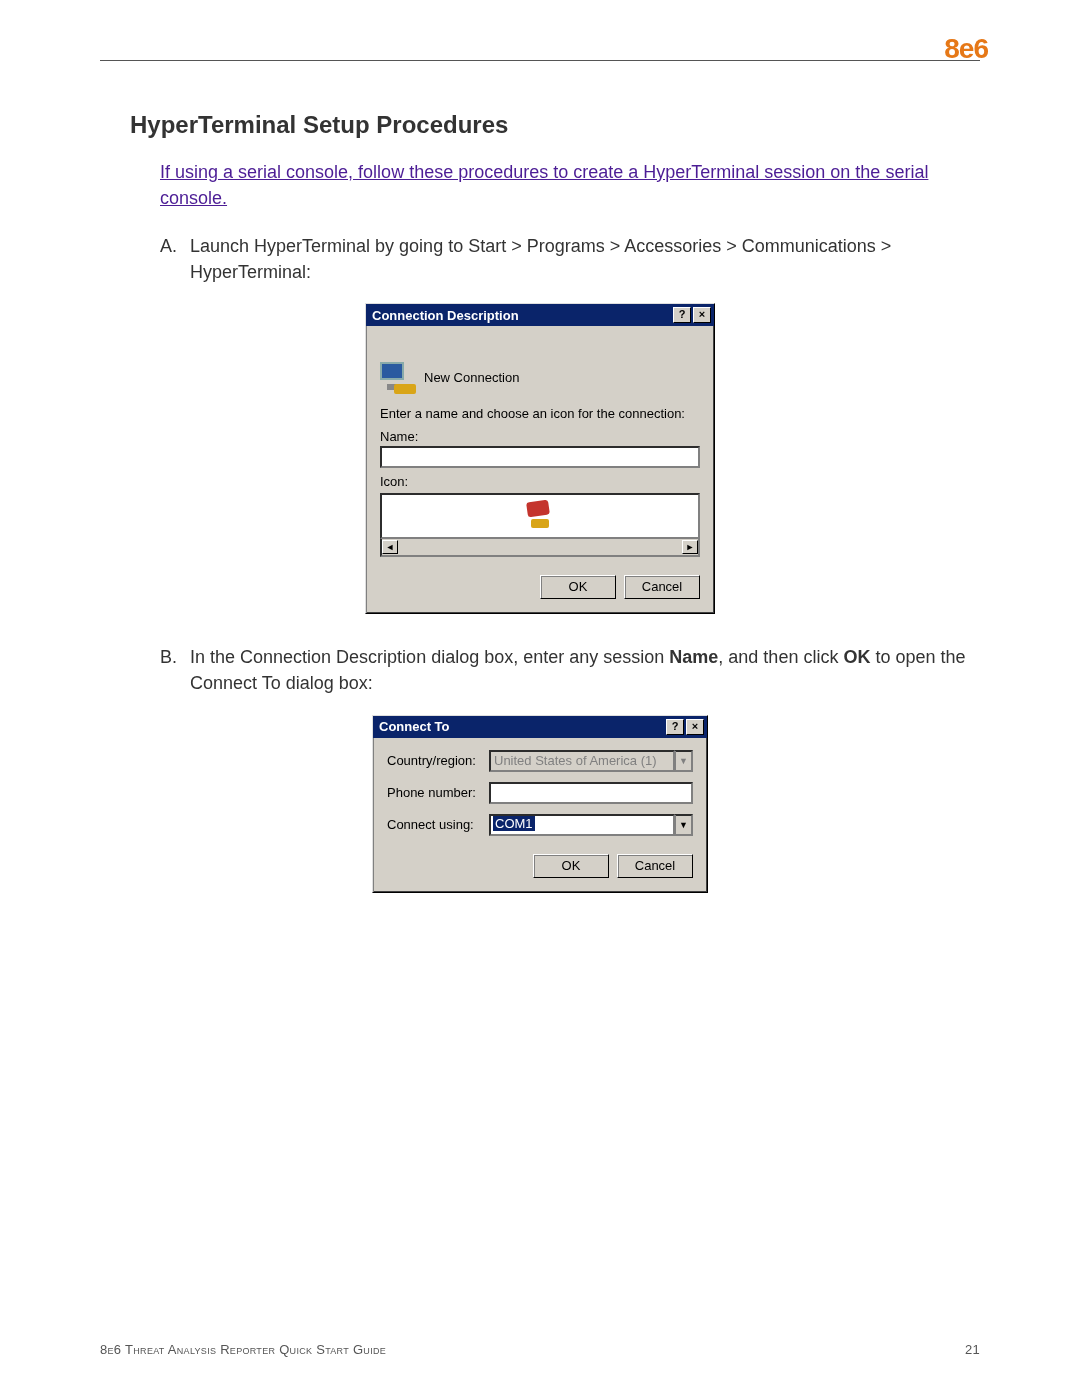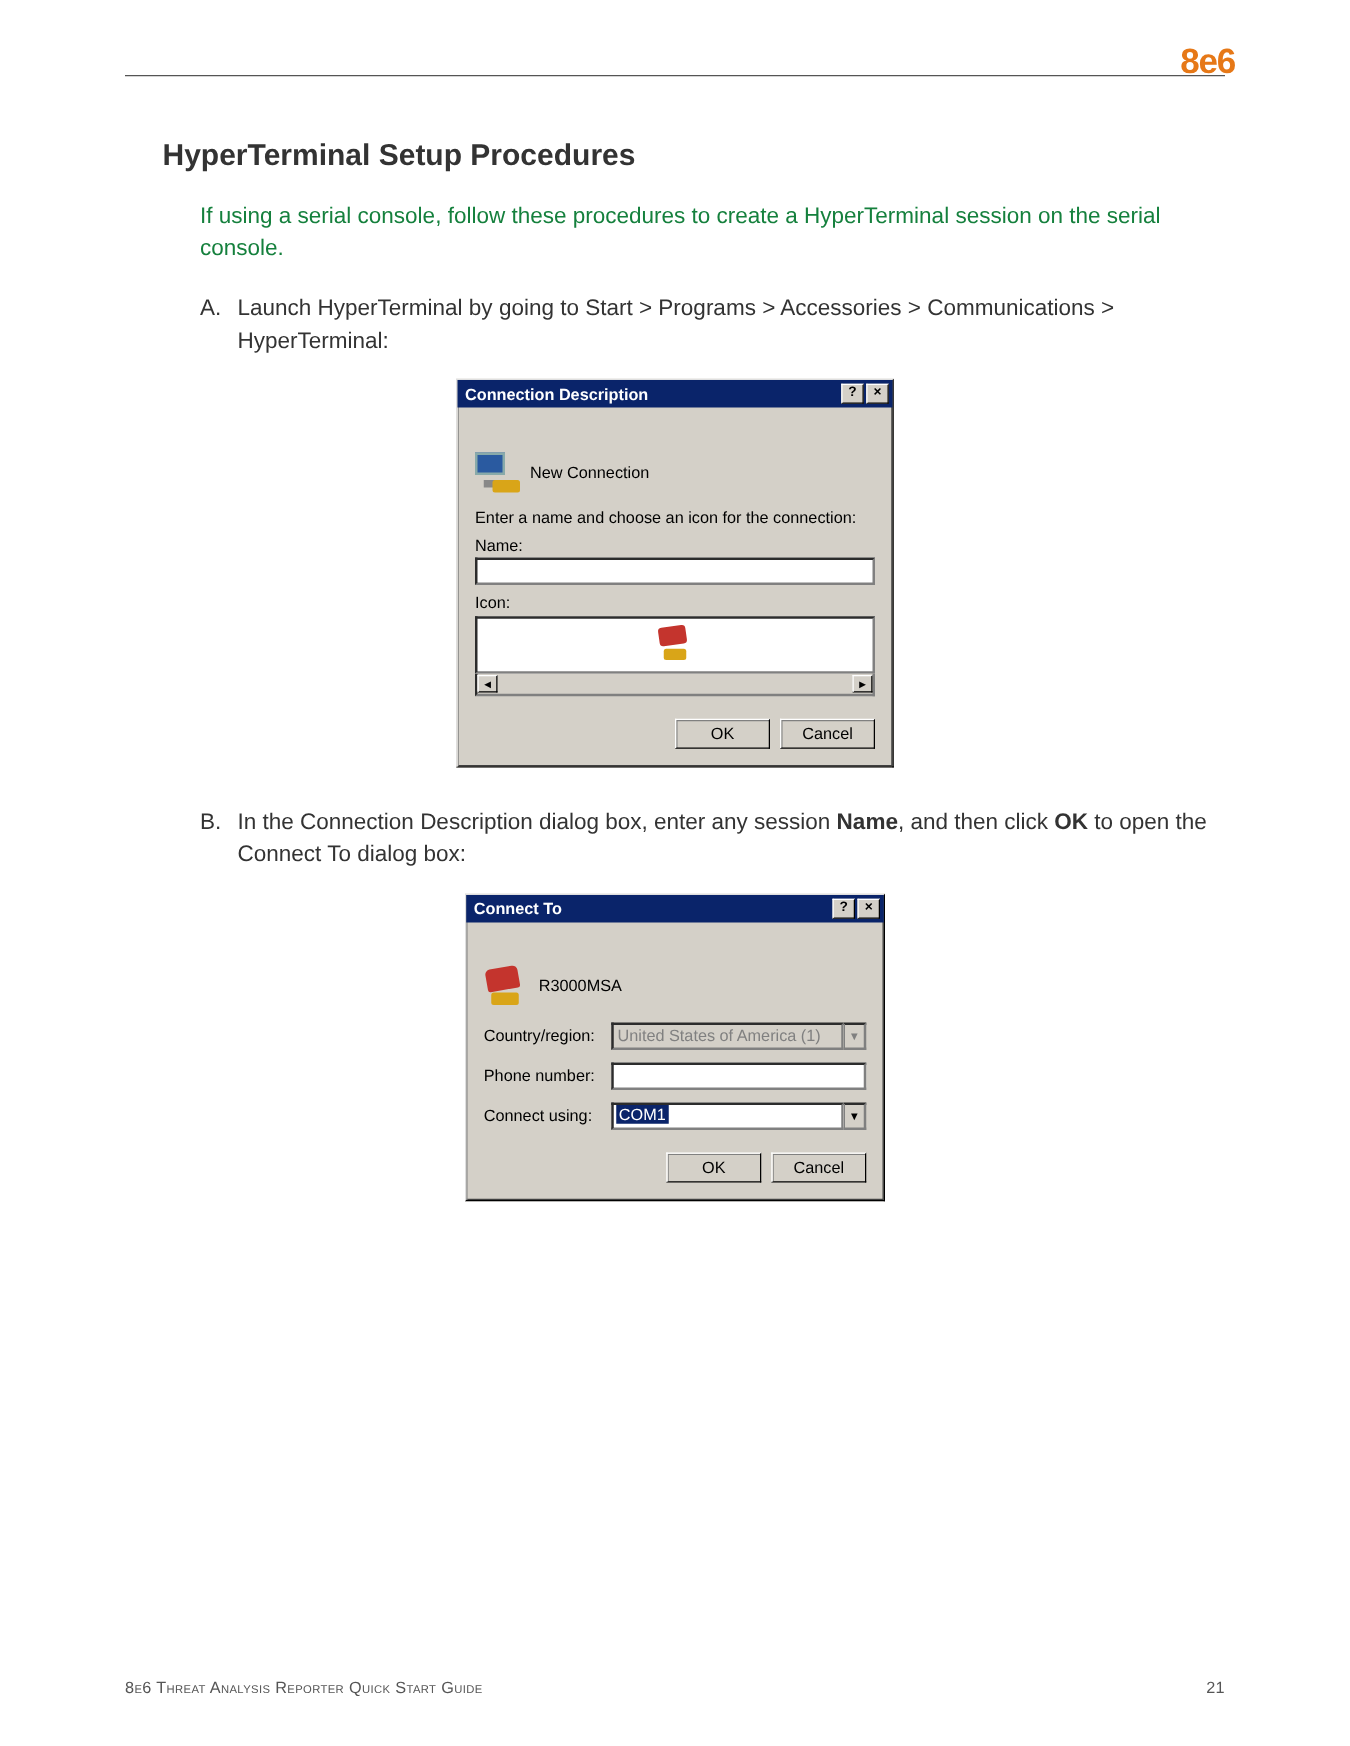--- a/index.html
+++ b/index.html
@@ -35,22 +35,23 @@
     font-size: 24px;
     font-weight: bold;
     color: #333;
     margin-left: 30px;
     margin-bottom: 20px;
   }
   .intro-text {
     margin-left: 60px;
     font-size: 18px;
     line-height: 1.45;
-    color: #15803d;
+    color: #4c1d95;
     margin-bottom: 22px;
+    text-decoration: underline;
   }
   .ol-item {
     display: flex;
     margin-left: 60px;
     font-size: 18px;
     line-height: 1.45;
     color: #333;
     margin-bottom: 18px;
   }
   .ol-marker {
@@ -378,27 +379,20 @@
   <div class="dialog-wrap">
     <div class="win-dialog dlg2">
       <div class="titlebar">
         <span>Connect To</span>
         <div class="titlebar-buttons">
           <div class="tb-btn">?</div>
           <div class="tb-btn">×</div>
         </div>
       </div>
       <div class="dlg-body">
-        <div class="conn-row">
-          <div class="conn-icon">
-            <div class="phone-shape"></div>
-            <div class="phone-base"></div>
-          </div>
-          <span>R3000MSA</span>
-        </div>
 
         <div class="form-row">
           <div class="lbl">Country/region:</div>
           <div class="ctl">
             <div class="combo">
               <div class="inset-input disabled">United States of America (1)</div>
               <div class="combo-arrow disabled">▼</div>
             </div>
           </div>
         </div>

